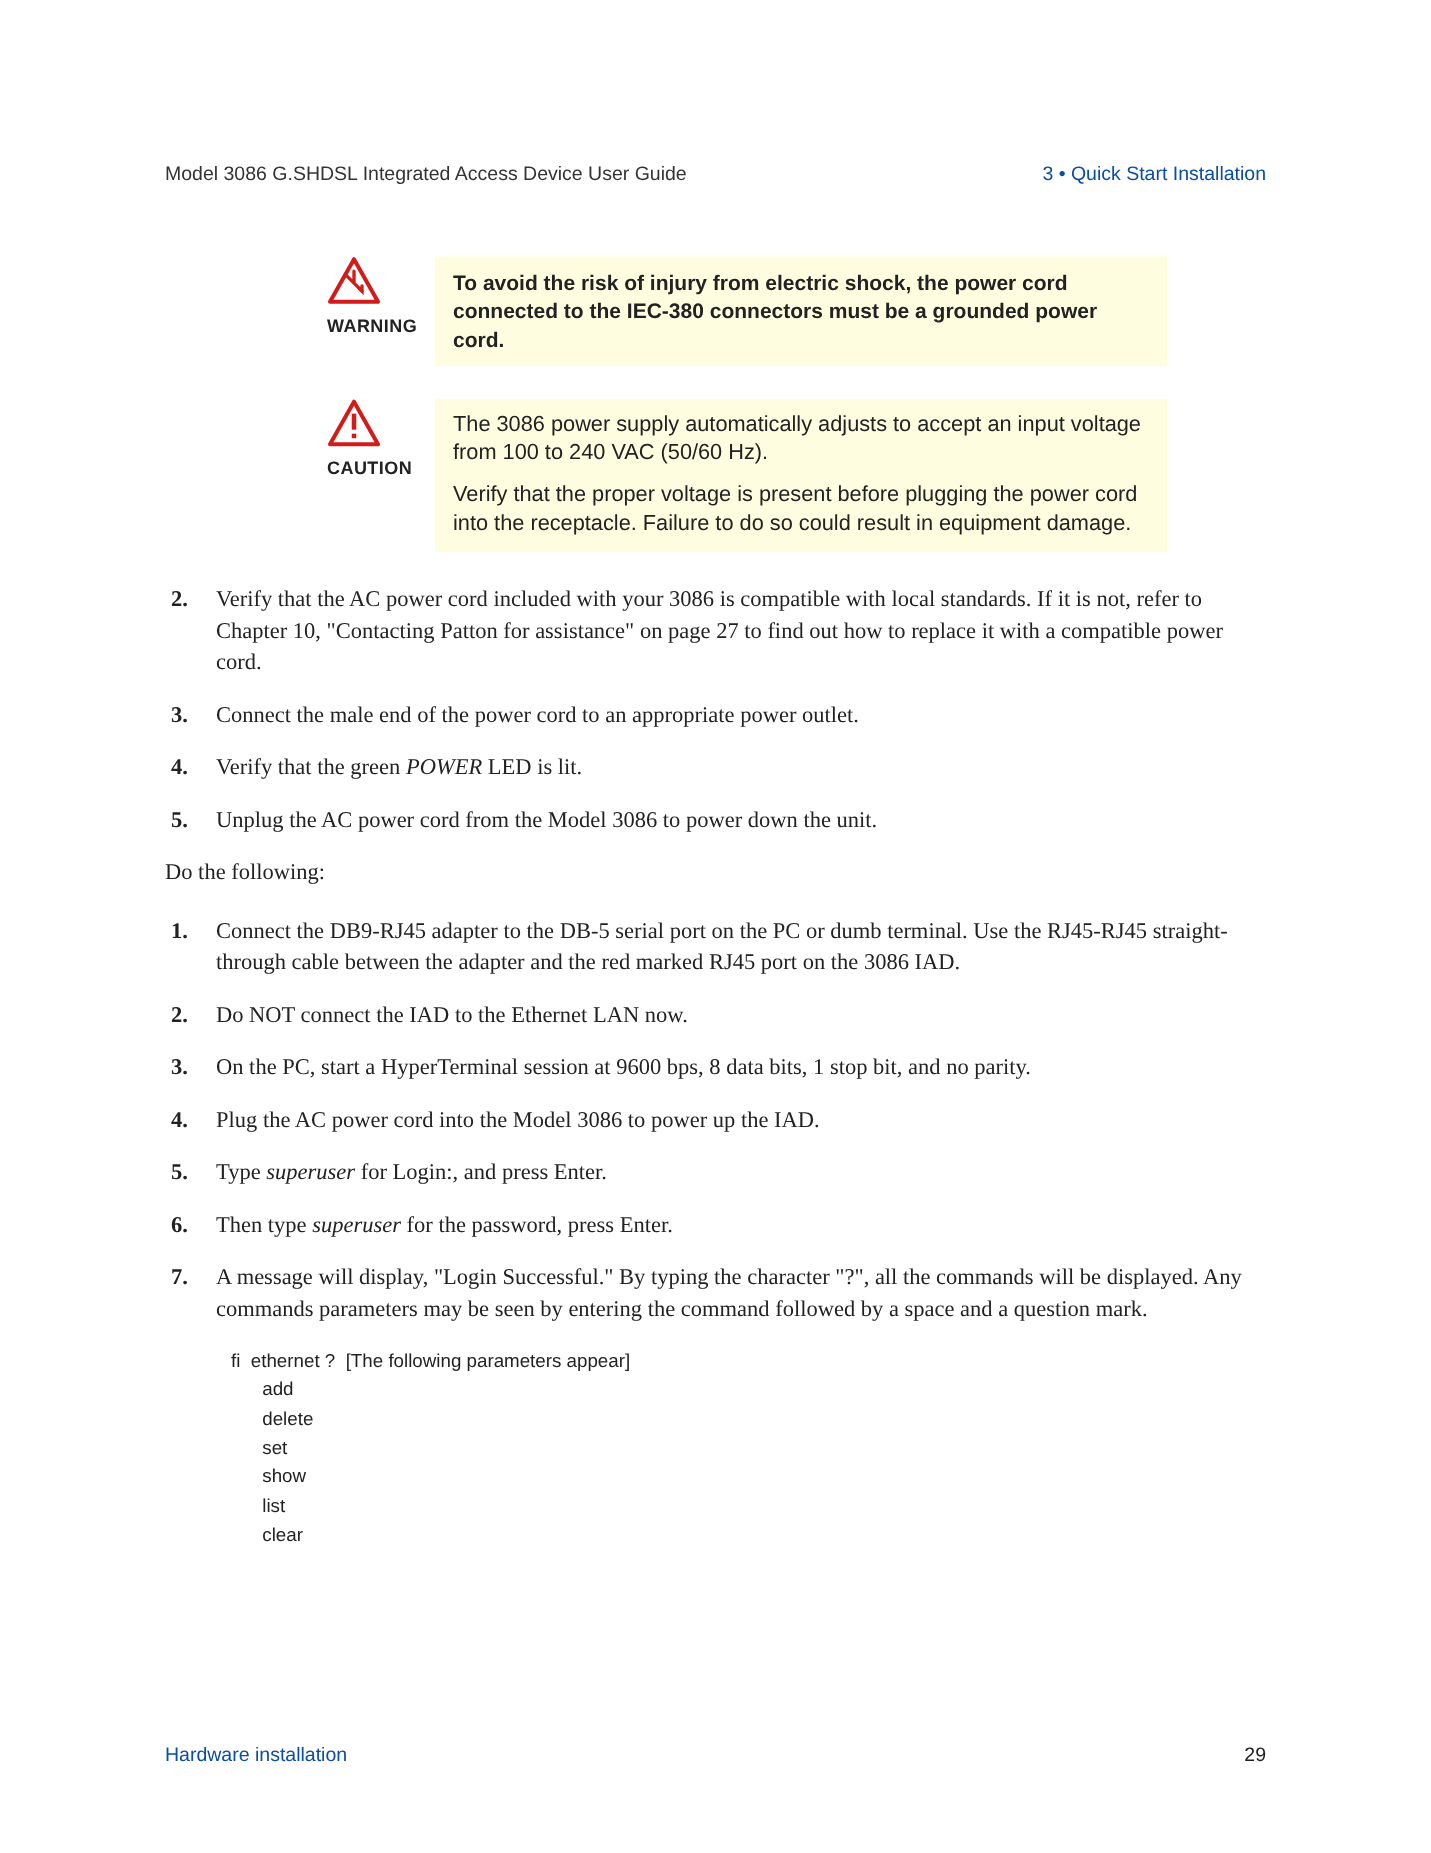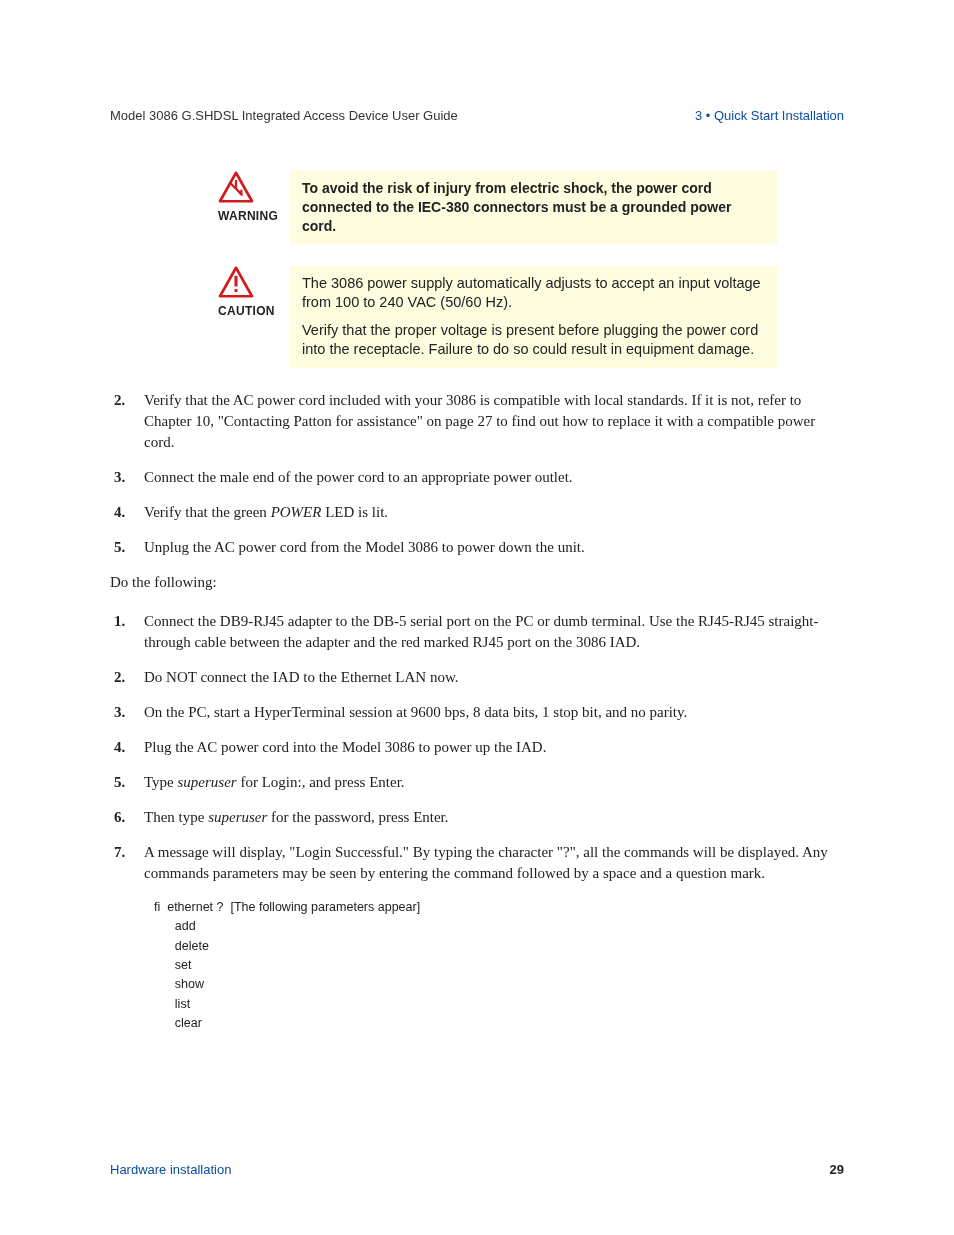--- a/index.html
+++ b/index.html
@@ -125,21 +125,21 @@
     justify-content: space-between;
     align-items: flex-end;
     font-size: 13px;
   }
   .footer-left {
     font-family: "Trebuchet MS", Arial, sans-serif;
     color: #0a4da3;
   }
   .footer-right {
     font-family: "Trebuchet MS", Arial, sans-serif;
-    font-weight: 700;
+    font-weight: 400;
     color: #222;
   }
 </style>
 </head>
 <body>
 
 <div class="page">
 
   <div class="running-head">
     <span class="rh-left">Model 3086 G.SHDSL Integrated Access Device User Guide</span>

